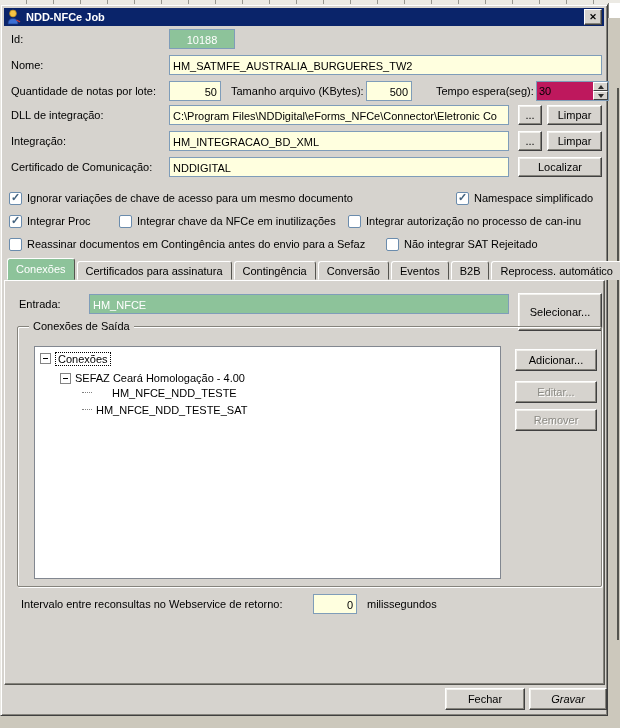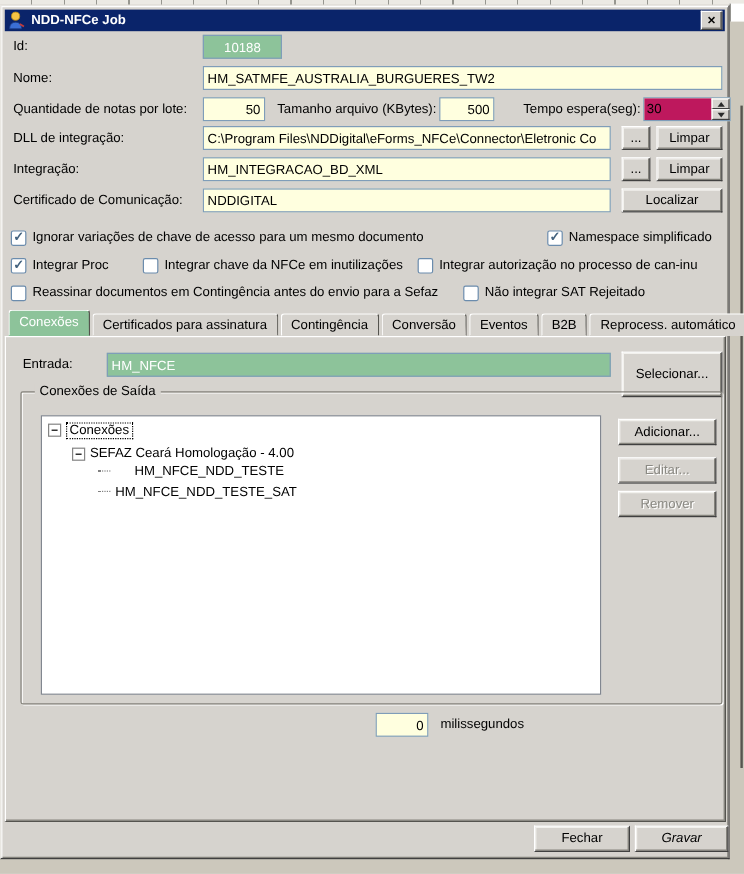--- a/index.html
+++ b/index.html
@@ -224,19 +224,20 @@
     <div class="tnode" style="padding-left:47px;">
       <span class="tdash"></span>
       <span>HM_NFCE_NDD_TESTE_SAT</span>
     </div>
   </div>
 
   <div class="btn" style="left:514px;top:344px;width:82px;height:22px;">Adicionar...</div>
   <div class="btn disabled" style="left:514px;top:376px;width:82px;height:22px;">Editar...</div>
   <div class="btn disabled" style="left:514px;top:404px;width:82px;height:22px;">Remover</div>
 
+  <span class="lbl" style="left:20px;top:589px;">Intervalo entre reconsultas no Webservice de retorno:</span>
   <input class="fld ta-r" style="left: 312px; top: 589px; width: 44px;" value="0">
   <span class="lbl" style="left:366px;top:589px;">milissegundos</span>
 
   <div class="btn" style="left:444px;top:683px;width:80px;height:22px;">Fechar</div>
   <div class="btn" style="left:528px;top:683px;width:78px;height:22px;font-style:italic;">Gravar</div>
 
 </div>
 
 </body></html>

